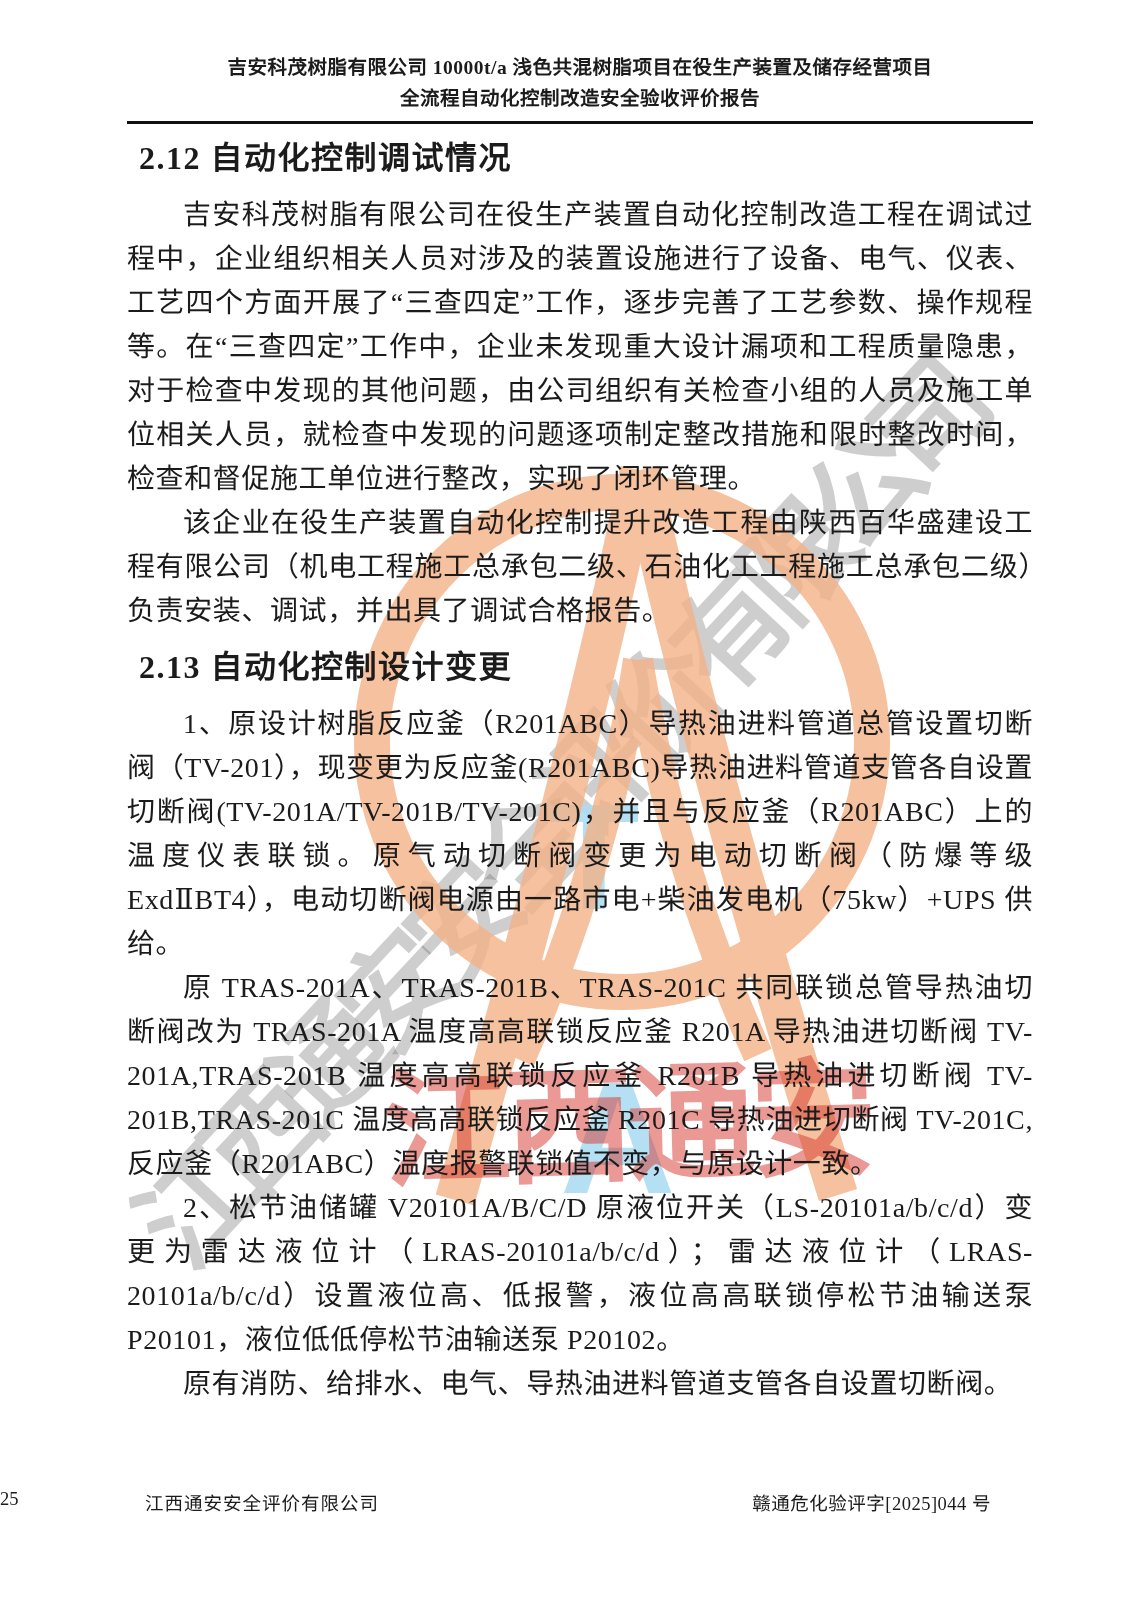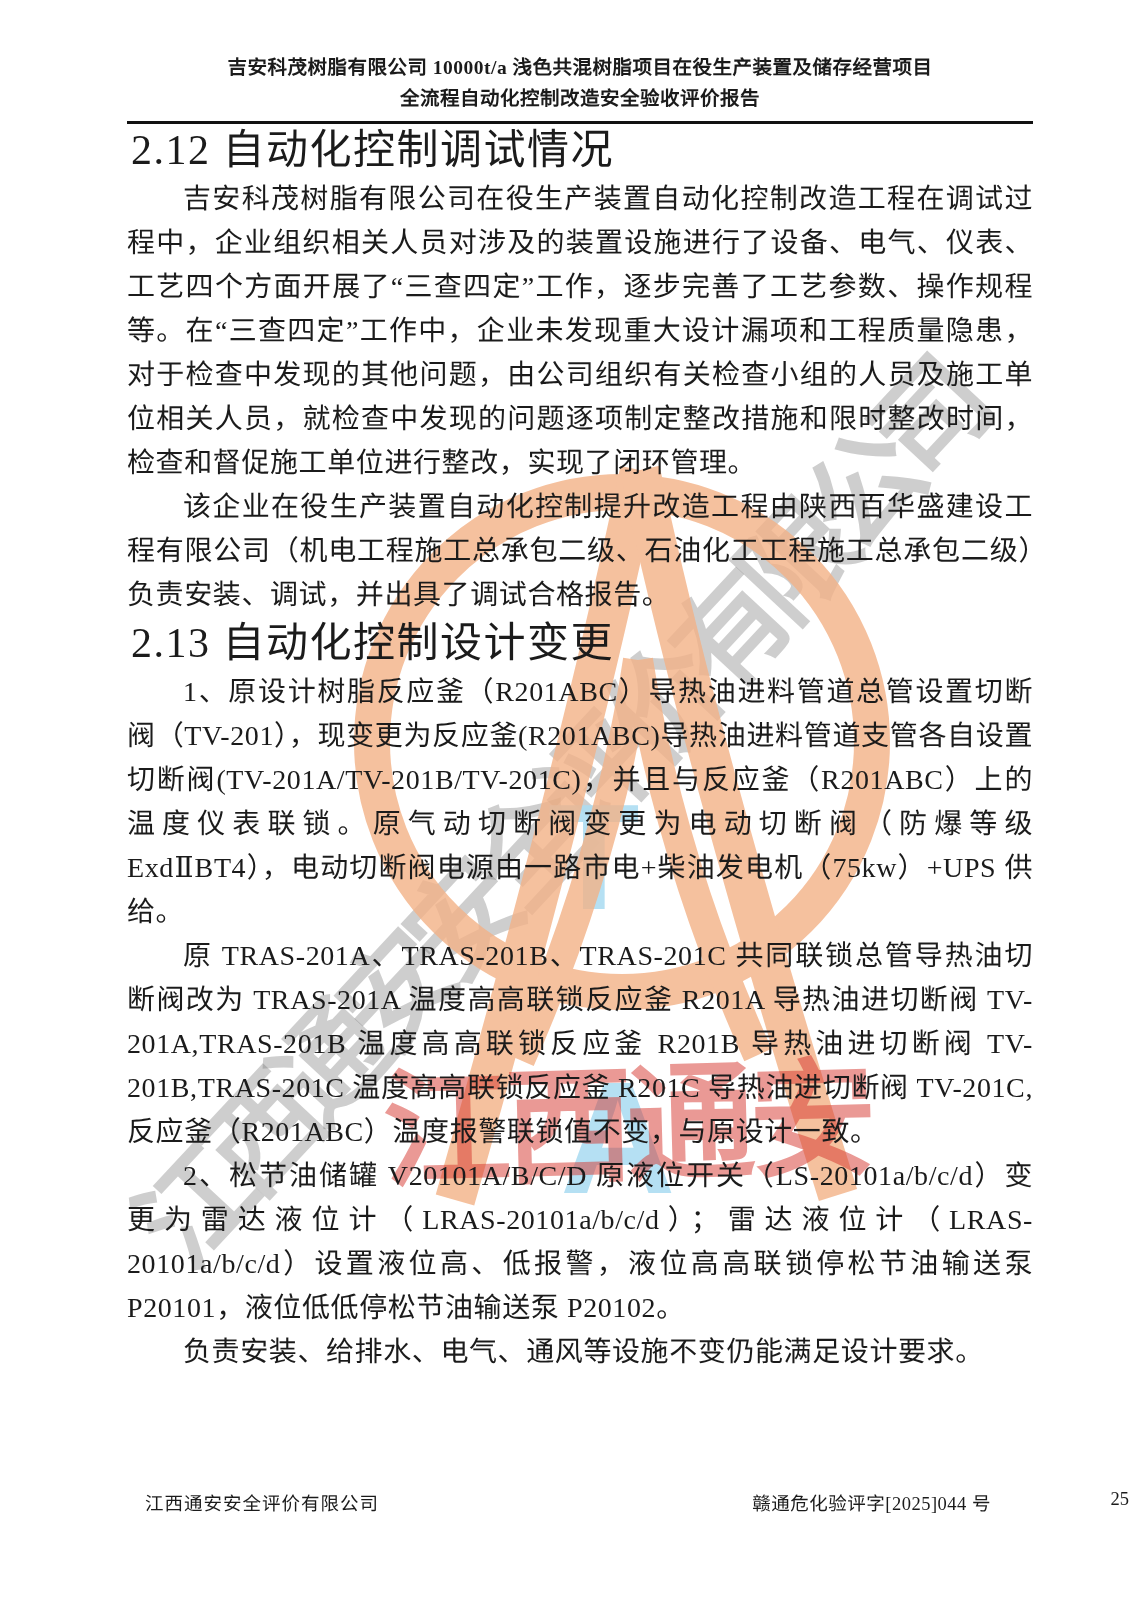--- a/index.html
+++ b/index.html
@@ -33,36 +33,36 @@
     transform:rotate(-1.5deg);
     font-family:"Liberation Sans","DejaVu Sans",sans-serif;
     font-size:128px;font-weight:700;letter-spacing:-6px;
     color:rgba(214,52,44,0.5);white-space:nowrap;line-height:1;
   }
   
   .content{position:relative;z-index:1;padding:52px 96px 0 127px;}
   .doc-header{text-align:center;font-size:19.5px;line-height:31px;font-weight:600;letter-spacing:0.5px;}
   .header-rule{border:none;border-top:3px solid #111;margin:7px 0 0 0;}
   h2.sec{
-    font-size:42px;line-height:45px;font-weight:400;letter-spacing:1.5px;margin:4px;
+    font-size:32px;line-height:45px;font-weight:700;letter-spacing:1.5px;margin:12px;
   }
   .sec-2-12{margin-top:27px;}
   .sec-2-13{margin-top:18px;}
   p.body{
     font-size:28px;line-height:44px;letter-spacing:0.6px;
     text-align:justify;text-justify:inter-ideograph;
     margin:0;text-indent:2em;
   }
   .p-first{margin-top:9px;}
   .p-next{margin-top:5px;}
   .after-head{margin-top:6px;}
   
   .footer{position:absolute;left:0;right:0;top:1489px;z-index:1;height:26px;font-size:18.5px;}
   .footer-company{position:absolute;left:145px;letter-spacing:1px;}
-  .footer-page{position:absolute;left:0;right:0;text-align:right;}
+  .footer-page{position:absolute;left:0;right:0;text-align:left;}
   .footer-doc{position:absolute;right:138px;letter-spacing:0.5px;}
 </style>
 </head>
 <body>
 
 <div class="page">
 
   <div class="wm-layer">
     <div class="wm-diagonal">江西通安安全评价有限公司</div>
 
@@ -91,21 +91,21 @@
     <h2 class="sec sec-2-12"><span>2.12</span>&nbsp;<span>自动化控制调试情况</span></h2>
 
     <p class="body p-first">吉安科茂树脂有限公司在役生产装置自动化控制改造工程在调试过程中，企业组织相关人员对涉及的装置设施进行了设备、电气、仪表、工艺四个方面开展了“三查四定”工作，逐步完善了工艺参数、操作规程等。在“三查四定”工作中，企业未发现重大设计漏项和工程质量隐患，对于检查中发现的其他问题，由公司组织有关检查小组的人员及施工单位相关人员，就检查中发现的问题逐项制定整改措施和限时整改时间，检查和督促施工单位进行整改，实现了闭环管理。</p>
     <p class="body p-next">该企业在役生产装置自动化控制提升改造工程由陕西百华盛建设工程有限公司（机电工程施工总承包二级、石油化工工程施工总承包二级）负责安装、调试，并出具了调试合格报告。</p>
 
     <h2 class="sec sec-2-13"><span>2.13</span>&nbsp;<span>自动化控制设计变更</span></h2>
 
     <p class="body p-next">1、原设计树脂反应釜（R201ABC）导热油进料管道总管设置切断阀（TV-201），现变更为反应釜(R201ABC)导热油进料管道支管各自设置切断阀(TV-201A/TV-201B/TV-201C)，并且与反应釜（R201ABC）上的温度仪表联锁。原气动切断阀变更为电动切断阀（防爆等级 ExdⅡBT4），电动切断阀电源由一路市电+柴油发电机（75kw）+UPS 供给。</p>
     <p class="body p-next">原 TRAS-201A、TRAS-201B、TRAS-201C 共同联锁总管导热油切断阀改为 TRAS-201A 温度高高联锁反应釜 R201A 导热油进切断阀 TV-201A,TRAS-201B 温度高高联锁反应釜 R201B 导热油进切断阀 TV-201B,TRAS-201C 温度高高联锁反应釜 R201C 导热油进切断阀 TV-201C,反应釜（R201ABC）温度报警联锁值不变，与原设计一致。</p>
     <p class="body p-next">2、松节油储罐 V20101A/B/C/D 原液位开关（LS-20101a/b/c/d）变更为雷达液位计（LRAS-20101a/b/c/d）；雷达液位计（LRAS-20101a/b/c/d）设置液位高、低报警，液位高高联锁停松节油输送泵 P20101，液位低低停松节油输送泵 P20102。</p>
-    <p class="body p-next">负责安装、给排水、电气、通风等设施不变仍能满足设计要求。</p>
+    <p class="body p-next">原有消防、给排水、电气、导热油进料管道支管各自设置切断阀。</p>
   </div>
 
   <div class="footer">
     <span class="footer-company">江西通安安全评价有限公司</span>
     <span class="footer-page">25</span>
     <span class="footer-doc">赣通危化验评字[2025]044 号</span>
   </div>
 
 </div>
 

